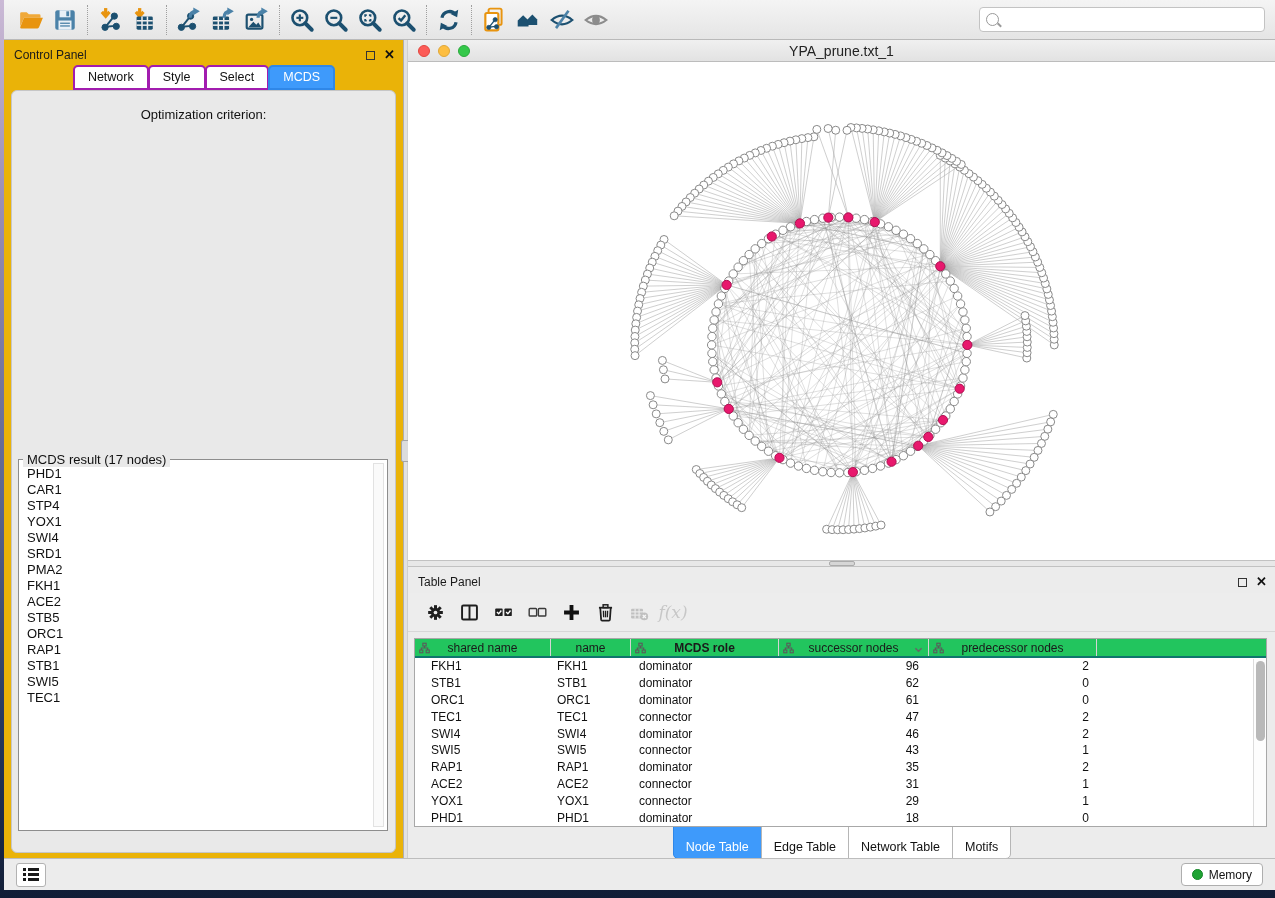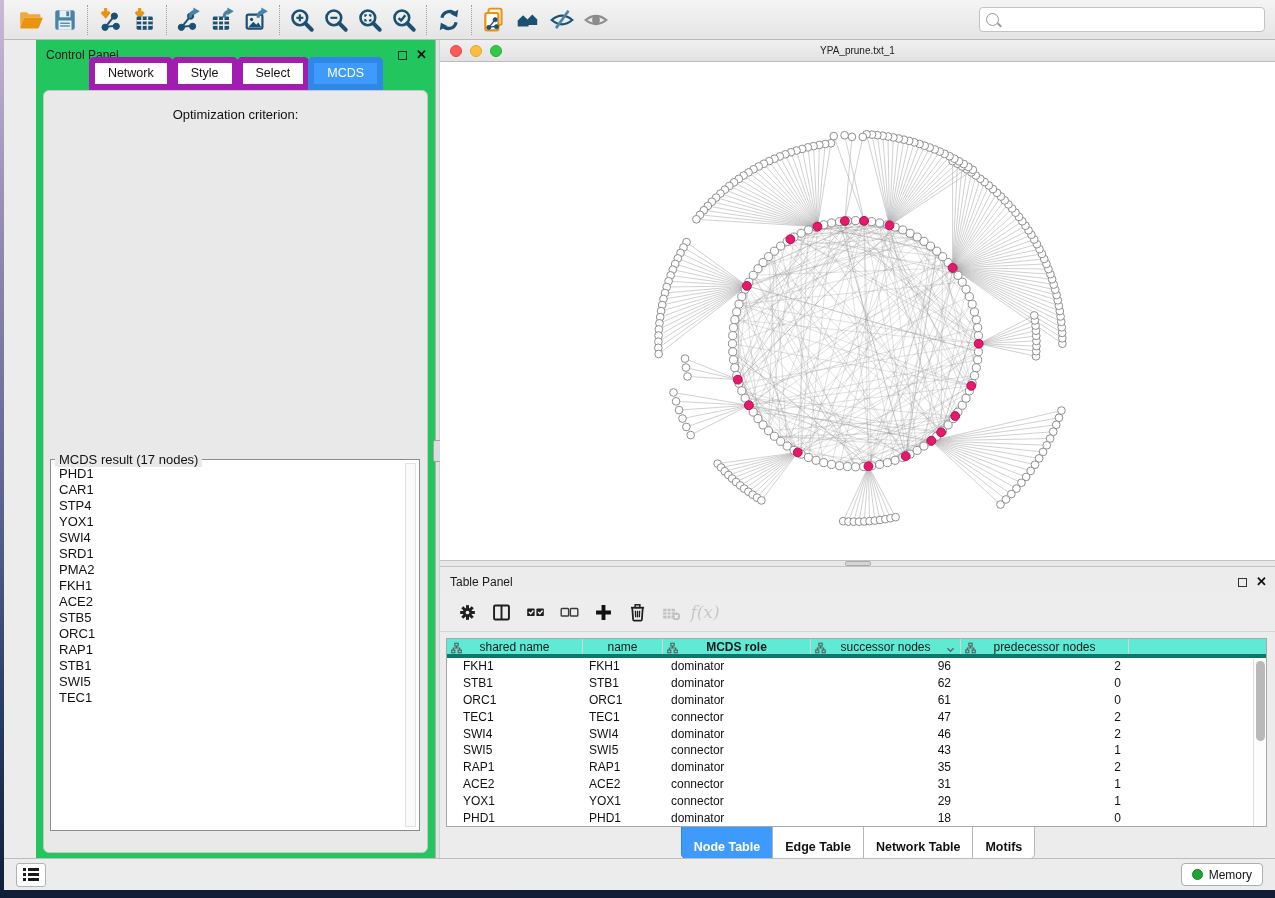--- a/index.html
+++ b/index.html
@@ -16,27 +16,27 @@
   .tb-search { margin-left:auto; width:286px; height:25px; background:#fff; border:1px solid #c3c3c3;
     border-radius:4px; display:flex; align-items:center; padding:0 6px; }
   .tb-search input { border:none; outline:none; flex:1; font-size:12px; font-family:"Liberation Sans",sans-serif; }
   .mag { width:13px; height:13px; border:1.6px solid #9a9a9a; border-radius:50%; position:relative; margin-right:5px; }
   .mag::after { content:""; position:absolute; width:5px; height:1.8px; background:#9a9a9a; transform:rotate(45deg); right:-4px; bottom:-1px; }
 
   
   .main-row { flex:1; display:flex; min-height:0; }
 
   
-  .cpanel { width:399px; flex:0 0 399px; background:#22c55e; display:flex; flex-direction:column;margin-left:32px; }
+  .cpanel { width:399px; flex:0 0 399px; background:#eab308; display:flex; flex-direction:column; }
   .panel-head { height:26px; display:flex; align-items:center; padding:4px 8px 0 10px; font-size:12px; color:#1a1a1a; }
   .panel-head .sp { flex:1; }
   .win-float { width:9px; height:9px; border:1.5px solid #333; margin-right:9px; cursor:default; }
   .win-close { font-size:13px; font-weight:bold; color:#111; line-height:10px; cursor:default; }
   .cp-tabs { height:24px; display:flex; justify-content:center; align-items:flex-end; }
-  .cp-tab { font-size:12.5px; padding:3px 13px 4px; background:#fff; border:6px solid #a21caf; margin-right:-1px;
+  .cp-tab { font-size:12.5px; padding:3px 13px 4px; background:#fff; border:2px solid #a21caf; margin-right:-1px;
     border-radius:5px 5px 0 0; color:#111; position:relative; cursor:default; }
   .cp-tab.sel { background:#3e9afb; border-color:#2f87e8; color:#fff; z-index:2; }
   .cp-body { flex:1; margin:0 7px 5px 7px; background:#e9e9e9; border:1px solid #c6c6c6; border-radius:6px;
     position:relative; padding-top:16px; }
   .opt-label { text-align:center; font-size:13px; color:#111; }
   .combo { width:312px; height:23px; margin:9px auto 0; background:#fff; border:1px solid #adadad; border-radius:4px;
     display:flex; align-items:center; font-size:13px; color:#111; position:relative; cursor:default; }
   .combo .val { flex:1; padding:0 6px 0 9px; white-space:nowrap; overflow:hidden; }
   .combo .spin { width:19px; height:19px; margin-right:1px; border-radius:3.5px;
     background:linear-gradient(#73b2fc,#3d8df5); display:flex; flex-direction:column; align-items:center; justify-content:center; gap:1px; }
@@ -59,45 +59,45 @@
 
   
   .rcol { flex:1; display:flex; flex-direction:column; min-width:0; }
   .net-titlebar { height:22px; flex:0 0 22px; background:linear-gradient(#f0f0f0,#e2e2e2); border-bottom:1px solid #bcbcbc;
     display:flex; align-items:center; padding:0 10px; position:relative; }
   .lights { display:flex; gap:8px; }
   .light { width:12px; height:12px; border-radius:50%; }
   .light.r { background:#fc5b57; border:1px solid #e2463f; }
   .light.y { background:#fdbe41; border:1px solid #e0a737; }
   .light.g { background:#34c84a; border:1px solid #2aa93c; }
-  .net-title { position:absolute; left:0; right:0; text-align:center; font-size:10px; color:#222; }
+  .net-title { position:absolute; left:0; right:0; text-align:center; font-size:14px; color:#222; }
   .canvas { flex:1; background:#fff; position:relative; min-height:0; }
   .canvas svg { position:absolute; inset:0; }
 
   .hsplit { height:7px; flex:0 0 7px; background:#e8e8e8; border-top:1px solid #c2c2c2; border-bottom:1px solid #c2c2c2; position:relative; cursor:row-resize; }
   .hsplit .handle { position:absolute; left:50%; top:0px; width:26px; height:5px; margin-left:-13px; background:#d6d6d6; border:1px solid #ababab; border-radius:2px; }
 
   
   .tpanel { flex:0 0 291px; height:291px; background:#ececec; display:flex; flex-direction:column; }
   .tp-toolbar { height:39px; flex:0 0 39px; background:#ededed; border-bottom:1px solid #d7d7d7; display:flex; align-items:center; padding:0 12px; gap:4px; }
   .tp-btn { width:30px; height:28px; display:flex; align-items:center; justify-content:center; cursor:default; }
   .tp-btn.disabled { opacity:.55; }
   .fx { font-family:"DejaVu Serif", serif; font-style:italic; font-size:17px; color:#a9a9a9; }
   .tbl-wrap { margin:6px 8px 0 6px; border:1px solid #a8a8a8; background:#fff; height:189px; position:relative; overflow:hidden; }
-  .thead { display:flex; height:19px; background:#5eead4; border-bottom:4px solid #0f766e; }
+  .thead { display:flex; height:19px; background:#22c55e; border-bottom:2px solid #0f766e; }
   .th { position:relative; border-right:1px solid #d4d4d4; font-size:12px; color:#1a1a1a; display:flex; align-items:center; justify-content:center; }
   .th .th-icon { position:absolute; left:4px; top:3px; }
   .th .th-sort { position:absolute; right:5px; top:4px; }
   .trow { display:flex; height:16.8px; align-items:center; font-size:12px; color:#111; }
   .td { overflow:hidden; white-space:nowrap; }
   .td.num { text-align:right; }
   .tbl-scroll { position:absolute; top:20px; bottom:0; right:0; width:13px; background:#fdfdfd; border-left:1px solid #dcdcdc; }
   .tbl-thumb { position:absolute; top:2px; left:1.5px; width:9px; height:80px; background:#b9b9b9; border-radius:5px; }
   .tp-tabs { height:27px; display:flex; justify-content:center; align-items:center; }
-  .tp-tab { font-size:12.5px; padding:17px 12px 4px; background:#fff; border:1px solid #b6b6b6; margin-right:-1px; color:#111; cursor:default;font-weight:bold; }
+  .tp-tab { font-size:12.5px; padding:17px 12px 4px; background:#fff; border:1px solid #b6b6b6; margin-right:-1px; color:#111; cursor:default; }
   .tp-tab:first-child { border-radius:5px 0 0 5px; }
   .tp-tab:last-child { border-radius:0 5px 5px 0; }
   .tp-tab.sel { background:#3e9afb; border-color:#2f87e8; color:#fff; }
 
   
   .statusbar { height:32px; flex:0 0 32px; background:#ececec; border-top:1px solid #bdbdbd; display:flex; align-items:center; padding:0 12px; }
   .list-btn { width:30px; height:24px; background:#fff; border:1px solid #b2b2b2; border-radius:3px; display:flex; align-items:center; justify-content:center; cursor:default; }
   .mem-btn { margin-left:auto; height:23px; background:#fff; border:1px solid #aeaeae; border-radius:4px;
     display:flex; align-items:center; gap:6px; padding:0 10px; font-size:12px; color:#111; cursor:default; }
   .mem-dot { width:11px; height:11px; border-radius:50%; background:#1fa333; border:1px solid #158527; }

